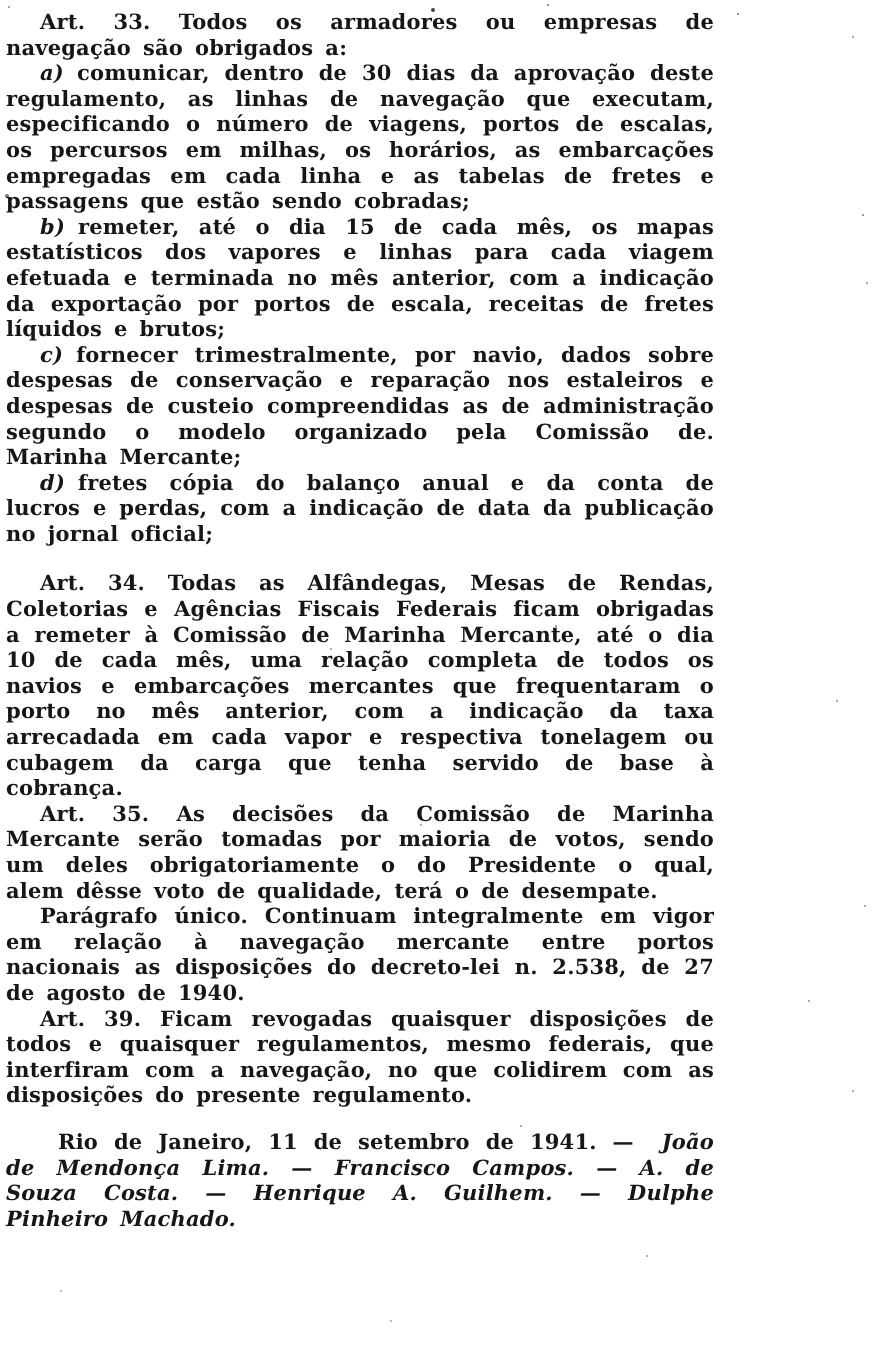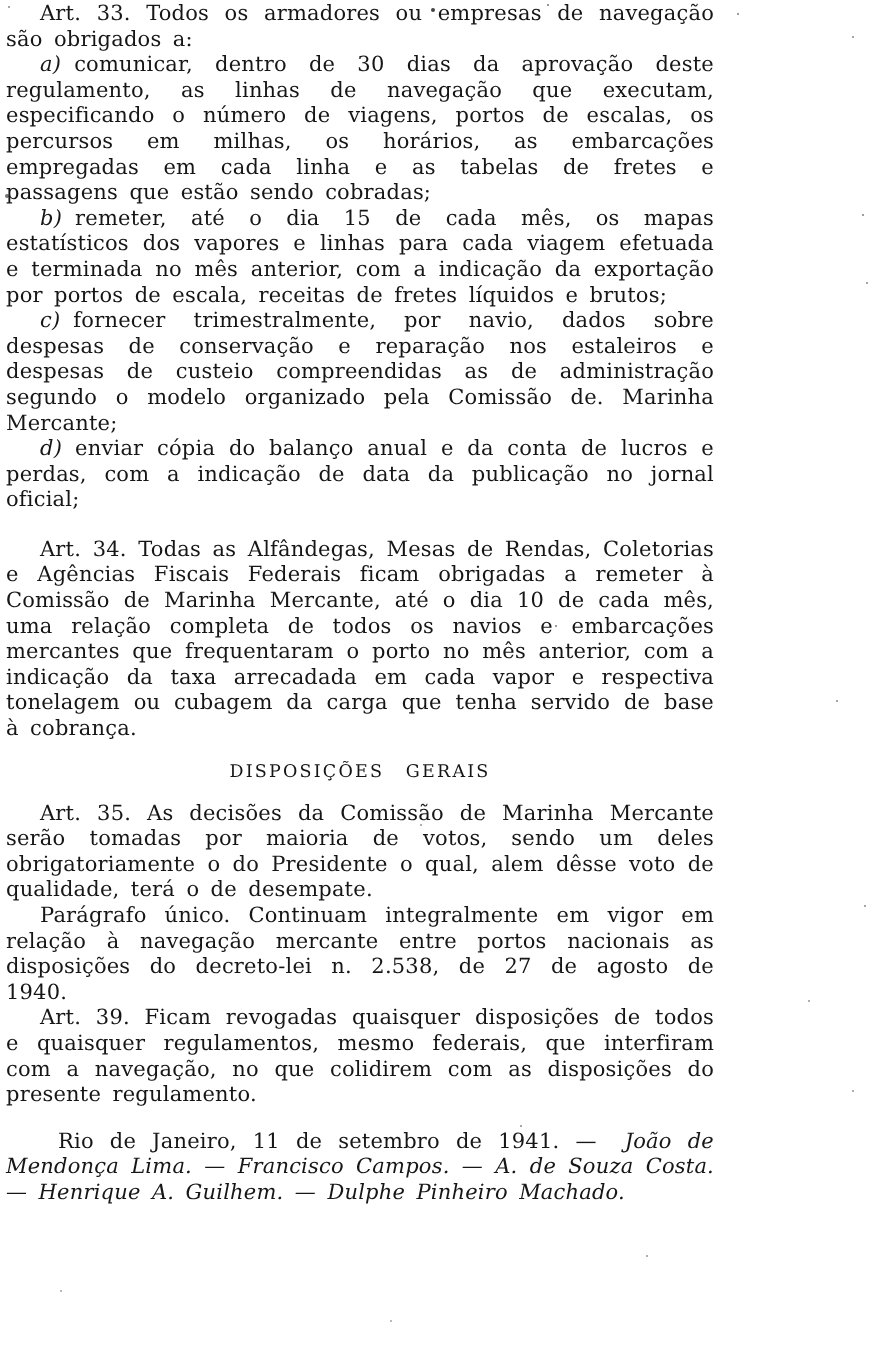--- a/index.html
+++ b/index.html
@@ -8,22 +8,23 @@
     width: 882px;
     height: 1349px;
     background: #ffffff;
     overflow: hidden;
     position: relative;
     font-family: "DejaVu Serif", "Liberation Serif", serif;
     color: #161616;
   }
   .page {
     position: relative;
-    padding: 1px 32px 0 6px;
+    padding: 9px 32px 0 6px;
     width: 746px;
+    font-weight: bold;
   }
   .para {
     margin: 0;
     font-size: 21px;
     line-height: 25.6px;
     text-align: justify;
     text-indent: 34px;
     word-spacing: 4.5px;
     letter-spacing: 0.2px;
     text-rendering: geometricPrecision;
@@ -84,26 +85,25 @@
 <div class="page">
 
   <p class="para"><span>Art. 33. Todos os armadores ou empresas de navegação são obrigados a:</span></p>
 
   <p class="para"><span class="lead">a)</span><span>comunicar, dentro de 30 dias da aprovação deste regulamento, as linhas de navegação que executam, especificando o número de viagens, portos de escalas, os percursos em milhas, os horários, as embarcações empregadas em cada linha e as tabelas de fretes e passagens que estão sendo cobradas;</span></p>
 
   <p class="para"><span class="lead">b)</span><span>remeter, até o dia 15 de cada mês, os mapas estatísticos dos vapores e linhas para cada viagem efetuada e terminada no mês anterior, com a indicação da exportação por portos de escala, receitas de fretes líquidos e brutos;</span></p>
 
   <p class="para"><span class="lead">c)</span><span>fornecer trimestralmente, por navio, dados sobre despesas de conservação e reparação nos estaleiros e despesas de custeio compreendidas as de administração segundo o modelo organizado pela Comissão de. Marinha Mercante;</span></p>
 
-  <p class="para"><span class="lead">d)</span><span>enviar cópia do balanço anual e da conta de lucros e perdas, com a indicação de data da publicação no jornal oficial;</span></p>
+  <p class="para"><span class="lead">d)</span><span>fretes cópia do balanço anual e da conta de lucros e perdas, com a indicação de data da publicação no jornal oficial;</span></p>
 
 
   <p class="para gap-sm"><span>Art. 34. Todas as Alfândegas, Mesas de Rendas, Coletorias e Agências Fiscais Federais ficam obrigadas a remeter à Comissão de Marinha Mercante, até o dia 10 de cada mês, uma relação completa de todos os navios e embarcações mercantes que frequentaram o porto no mês anterior, com a indicação da taxa arrecadada em cada vapor e respectiva tonelagem ou cubagem da carga que tenha servido de base à cobrança.</span></p>
 
-  <p class="para heading">DISPOSIÇÕES GERAIS</p>
 
   <p class="para"><span>Art. 35. As decisões da Comissão de Marinha Mercante serão tomadas por maioria de votos, sendo um deles obrigatoriamente o do Presidente o qual, alem dêsse voto de qualidade, terá o de desempate.</span></p>
 
 
   <p class="para"><span>Parágrafo único. Continuam integralmente em vigor em relação à navegação mercante entre portos nacionais as disposições do decreto-lei n. 2.538, de 27 de agosto de 1940.</span></p>
 
 
 
   <p class="para"><span>Art. 39. Ficam revogadas quaisquer disposições de todos e quaisquer regulamentos, mesmo federais, que interfiram com a navegação, no que colidirem com as disposições do presente regulamento.</span></p>
 

